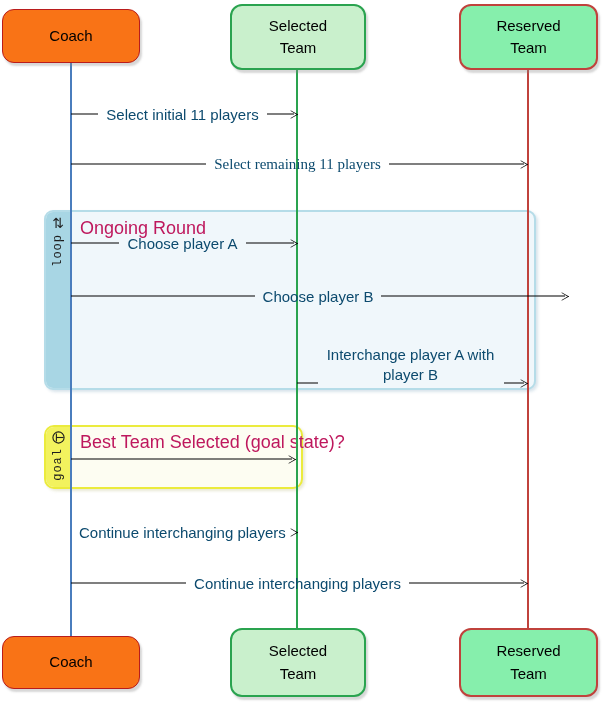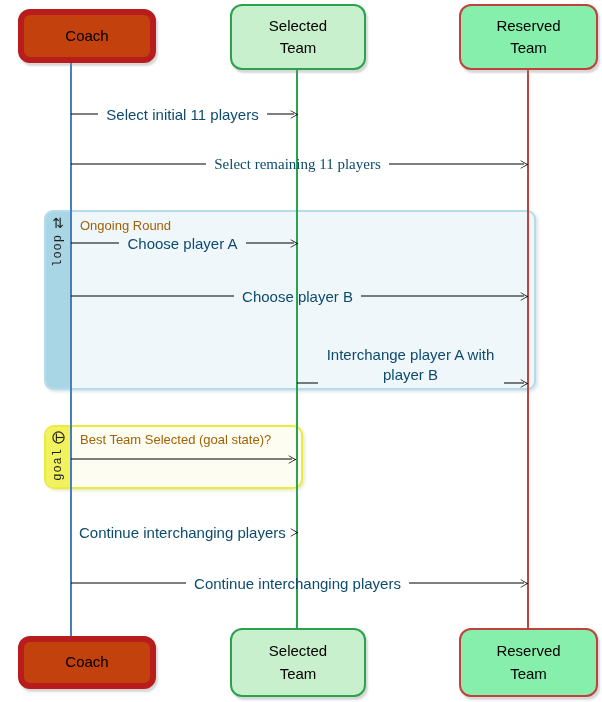--- a/index.html
+++ b/index.html
@@ -34,32 +34,32 @@
   .frame.loop .frame-tab{background:#a8d6e4;}
   .frame.goal .frame-tab{background:#f2f25e;border-radius:8px 0 0 8px;}
   .tab-icon{font-size:14px;line-height:1;color:#1d1d1d;margin-top:1px;}
   .tab-icon svg{display:block;}
   .vlabel{
     margin-top:4px;writing-mode:vertical-rl;transform:rotate(180deg);
     font-family:"Liberation Mono","DejaVu Sans Mono",monospace;
     font-size:12px;letter-spacing:1px;color:#1d1d1d;
   }
   .frame-title{
-    position:absolute;left:34px;top:6px;font-size:13px;color:#a16207;white-space:nowrap;
+    position:absolute;left:34px;top:6px;font-size:18px;color:#be185d;white-space:nowrap;
   }
   .frame.goal .frame-title{top:5px;}
 
   
   .actor{
     position:absolute;z-index:4;box-sizing:border-box;border-radius:12px;
     display:flex;flex-direction:column;align-items:center;justify-content:center;
     font-size:15px;line-height:1.5;text-align:center;
     box-shadow:2px 3px 2px rgba(140,140,140,0.35);
   }
-  .actor.coach{background:#c2410c;border:6px solid #b91c1c;margin-left:16px;}
+  .actor.coach{background:#f97316;border:1px solid #b91c1c;}
   .actor.selected{background:#c9f0cc;border:2px solid #2aa34f;}
   .actor.reserved{background:#86efac;border:2px solid #c0423c;}
   .coach-top{left:2px;top:9px;width:138px;height:54px;}
   .selected-top{left:230px;top:4px;width:136px;height:66px;}
   .reserved-top{left:459px;top:4px;width:139px;height:66px;}
   .coach-bottom{left:2px;top:636px;width:138px;height:53px;}
   .selected-bottom{left:230px;top:628px;width:136px;height:69px;}
   .reserved-bottom{left:459px;top:628px;width:139px;height:69px;}
 
   
@@ -72,21 +72,21 @@
   .msg .lbl.wrap{white-space:normal;width:170px;text-align:center;line-height:1.3;}
   .msg .seg.end{position:relative;}
   .msg .seg.end::after{
     content:"";position:absolute;right:-2px;top:-5.2px;width:9px;height:9px;
     border-top:1.4px solid #000;border-right:1.4px solid #000;
     transform:scale(1,0.58) rotate(45deg);
   }
   .m1{left:71px;top:114px;width:223px;}
   .m2{left:71px;top:164px;width:453px;font-family:Liberation Serif, serif;}
   .m3{left:71px;top:243px;width:223px;}
-  .m4{left:71px;top:296px;width:453px;}
+  .m4{left:71px;top:296px;width:494px;}
   .m5{left:297px;top:364px;width:227px;align-items:flex-end;}
   .m6{left:71px;top:459px;width:221px;}
   .m7{left:71px;top:532px;width:221px;}
   .m8{left:71px;top:583px;width:453px;}
 </style>
 </head>
 <body>
 
 <div class="canvas">
 

